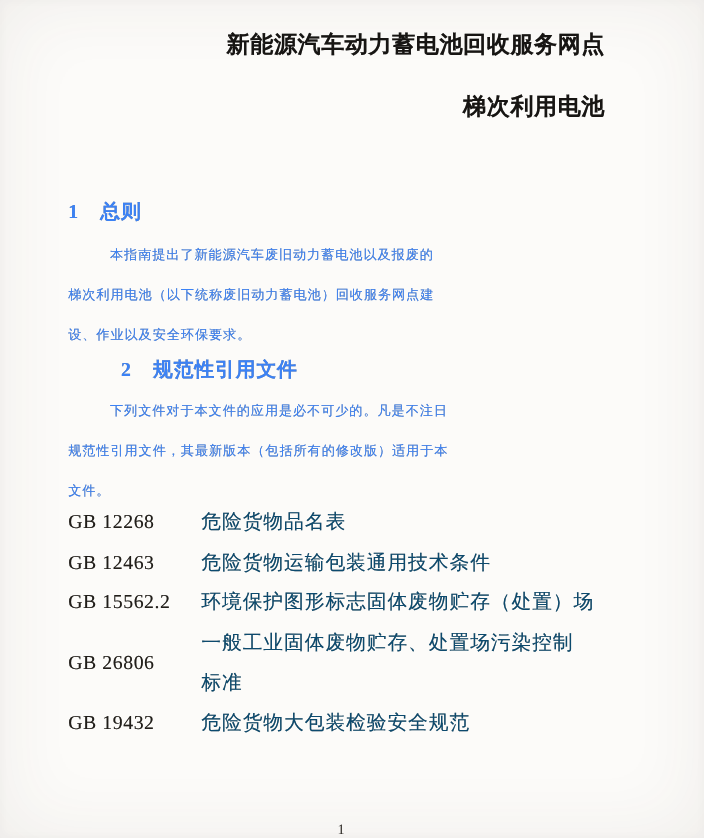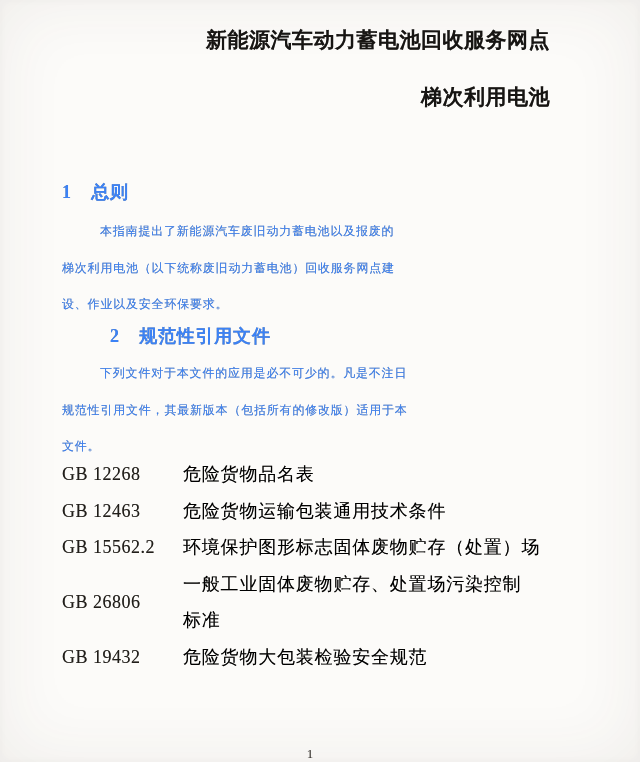--- a/index.html
+++ b/index.html
@@ -79,21 +79,21 @@
   .ref-code {
     flex: 0 0 121px;
     letter-spacing: 0.5px;
     color: #211e1a;
     text-shadow: 0 0 0.5px rgba(30, 27, 22, 0.5);
   }
   .ref-title {
     flex: 1 1 auto;
     letter-spacing: 0.8px;
     white-space: pre-line;
-    color: #000000;
+    color: #0c4a6e;
     text-shadow: 0 0 0.5px rgba(35, 31, 26, 0.45);
   }
   .page-number {
     position: absolute;
     top: 745px;
     left: 62px;
     width: 496px;
     text-align: center;
     font-size: 13px;
     line-height: 18px;

